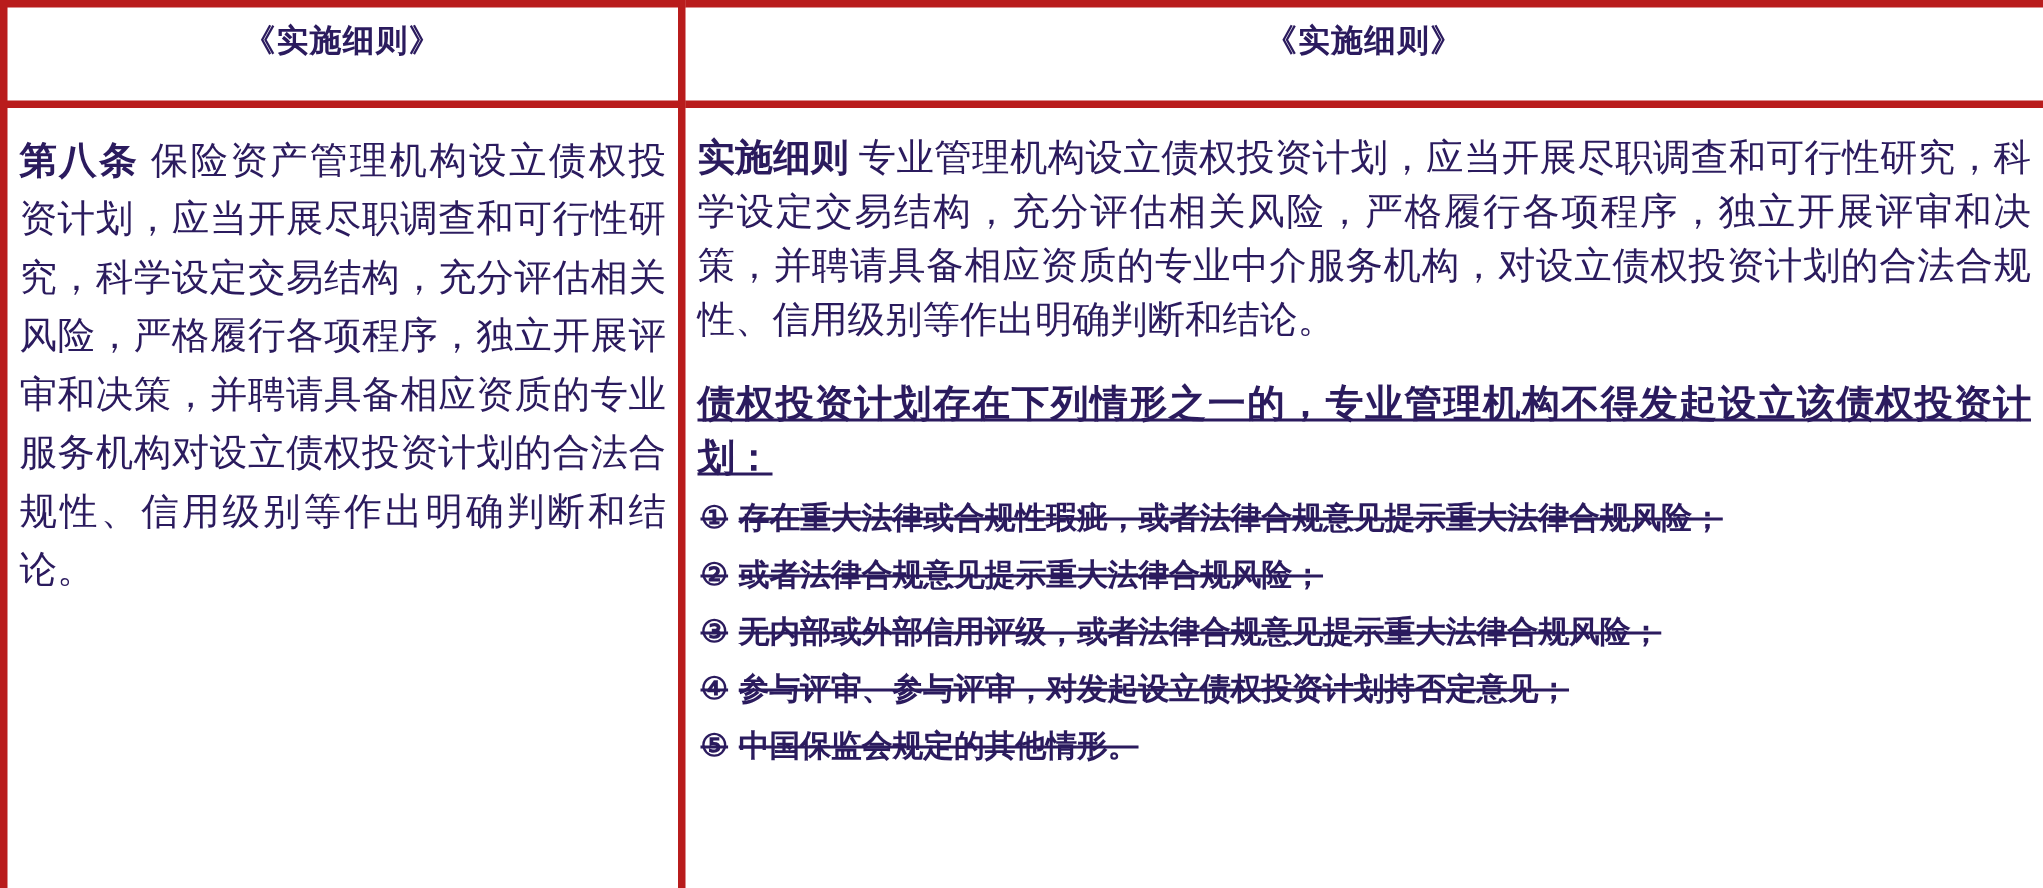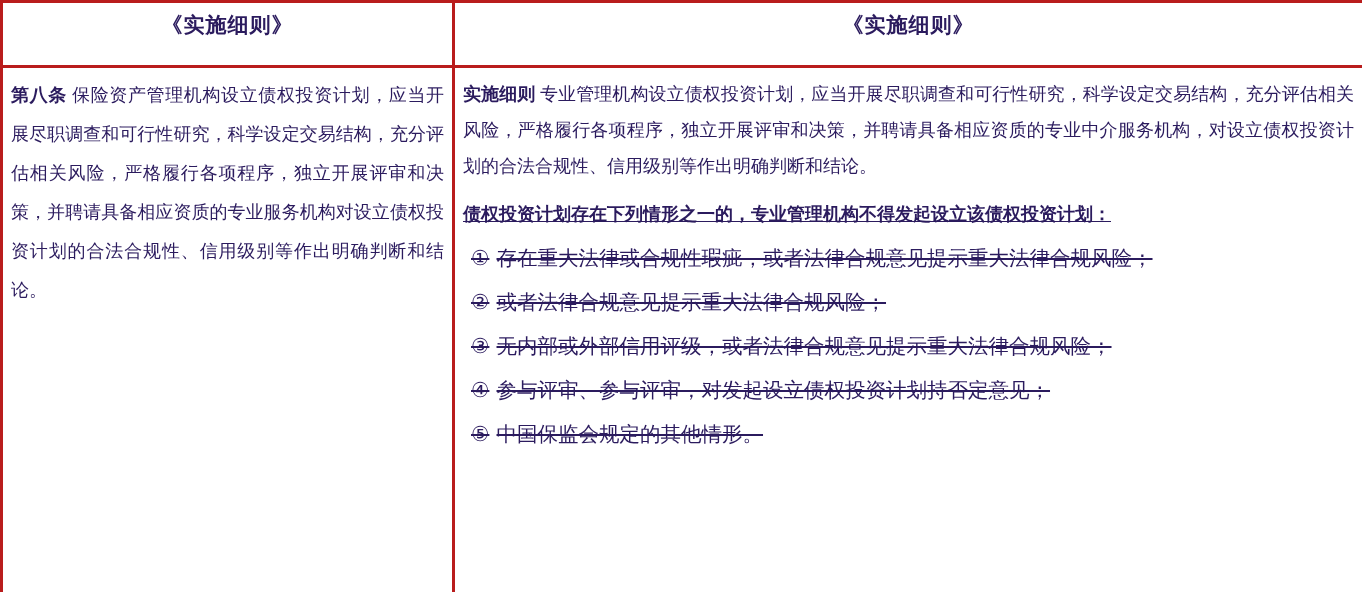--- a/index.html
+++ b/index.html
@@ -16,63 +16,63 @@
   }
   .doc-table {
     width: 1362px;
     border-collapse: collapse;
     table-layout: fixed;
   }
   .doc-table col.col-left { width: 452px; }
   .doc-table col.col-right { width: 910px; }
 
   .doc-table th, .doc-table td {
-    border: 3px solid #b91c1c;
+    border: 5px solid #b91c1c;
     vertical-align: top;
     padding: 8px;
   }
   thead th {
     height: 46px;
     text-align: center;
     vertical-align: middle;
     font-weight: bold;
     font-size: 21px;
     color: #2b1b5e;
     letter-spacing: 1px;
   }
   tbody td {
     padding: 12px 16px 14px 16px;
     height: 540px;
   }
 
   .para {
-    font-size: 18px;
+    font-size: 25px;
     line-height: 36px;
     text-align: justify;
     text-justify: inter-ideograph;
-    margin: 0 0 4px 0;
+    margin: 8px 0 4px 0;
     color: #2b1b5e;
   }
   .para .lead {
     font-weight: bold;
   }
   .struck {
     text-decoration: line-through;
     text-decoration-thickness: 1.6px;
   }
   .para.struck {
     font-weight: bold;
     text-decoration: underline;
   }
   .list-item {
     font-size: 20.5px;
     line-height: 36px;
-    margin: 8px;
+    margin: 2px;
     color: #2b1b5e;
-    font-weight: normal;
+    font-weight: bold;
   }
   .list-item .marker {
     margin-right: 2px;
   }
   .left-cell .para {
     line-height: 39px;
   }
   .spacer-sm { height: 8px; }
 </style>
 </head>

